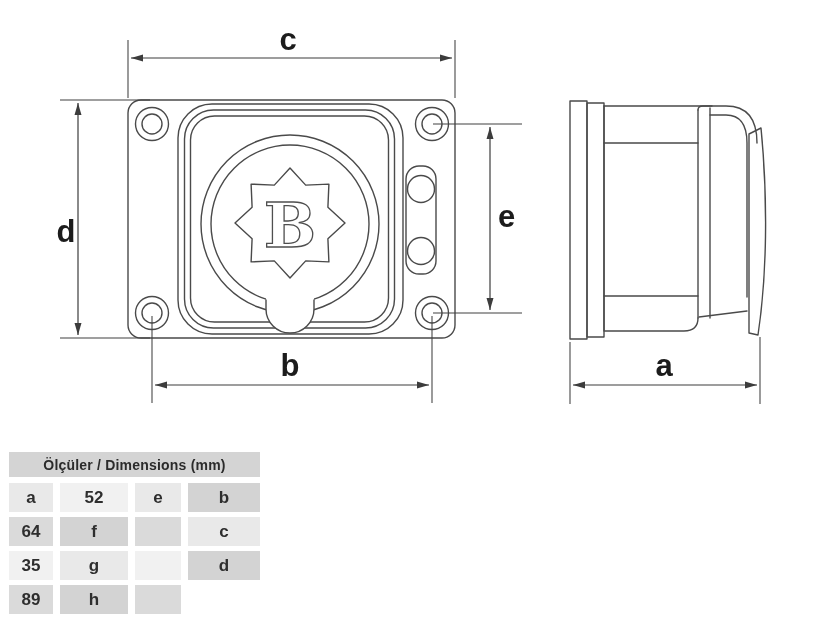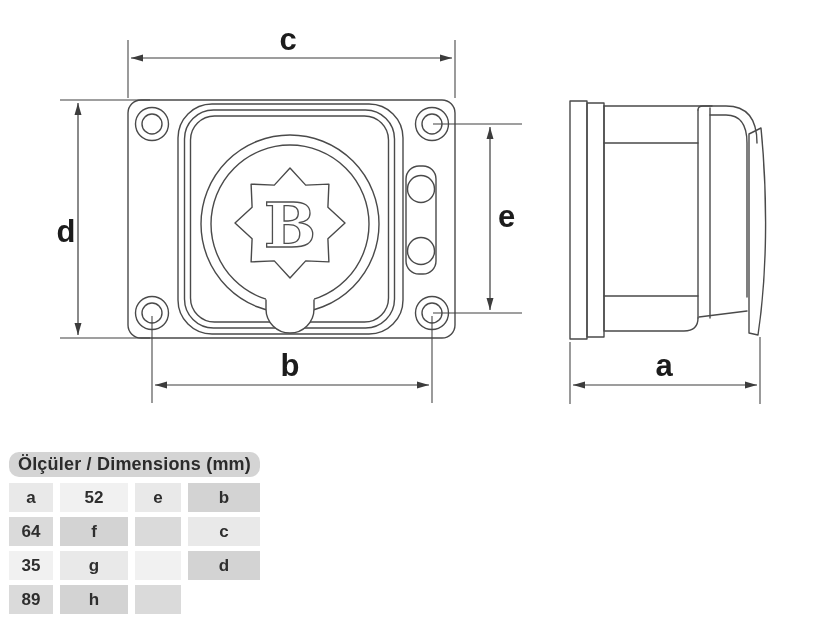--- a/index.html
+++ b/index.html
@@ -10,21 +10,21 @@
   .ln{fill:none;stroke:#4a4a4a;stroke-width:1.4;stroke-linejoin:round;stroke-linecap:round;}
   .wfill{fill:#ffffff;}
   .ext{fill:none;stroke:#404040;stroke-width:1.05;}
   .dim{fill:none;stroke:#3c3c3c;stroke-width:1.2;}
   .dimlabel{font-family:"Liberation Sans",sans-serif;font-size:31px;font-weight:600;fill:#1c1c1c;}
   .logo-b{font-family:"DejaVu Serif",serif;font-size:62px;font-weight:700;
           fill:#ffffff;stroke:#4f4f4f;stroke-width:1.3px;}
   
   .dim-table{position:absolute;left:9px;top:452px;width:251px;}
   .dt-header{height:25px;background:#d4d4d4;display:flex;align-items:center;justify-content:center;
-             font-size:18px;font-weight:700;color:#2b2b2b;letter-spacing:.2px;border-radius:10px;}
+             font-size:14px;font-weight:700;color:#2b2b2b;letter-spacing:.2px;}
   .dt-grid{margin-top:6px;display:grid;grid-template-columns:44px 68px 46px 72px;
            column-gap:7px;row-gap:5px;grid-auto-rows:29px;}
   .cell{display:flex;align-items:center;justify-content:center;
         font-size:17px;font-weight:700;color:#2e2e2e;}
   .r-light.key{background:#e9e9e9;} .r-light.val{background:#f1f1f1;}
   .r-dark.key{background:#d3d3d3;}  .r-dark.val{background:#dadada;}
 </style>
 </head>
 <body>
 

